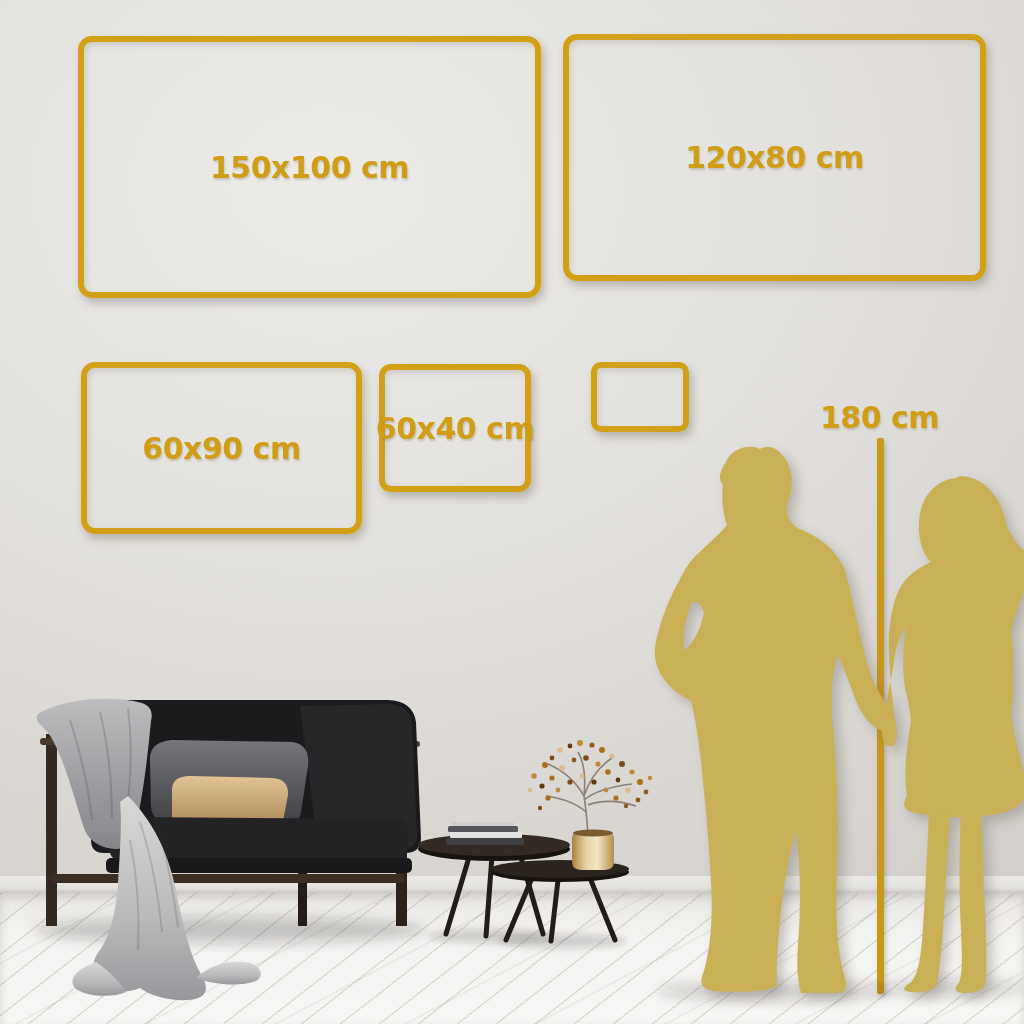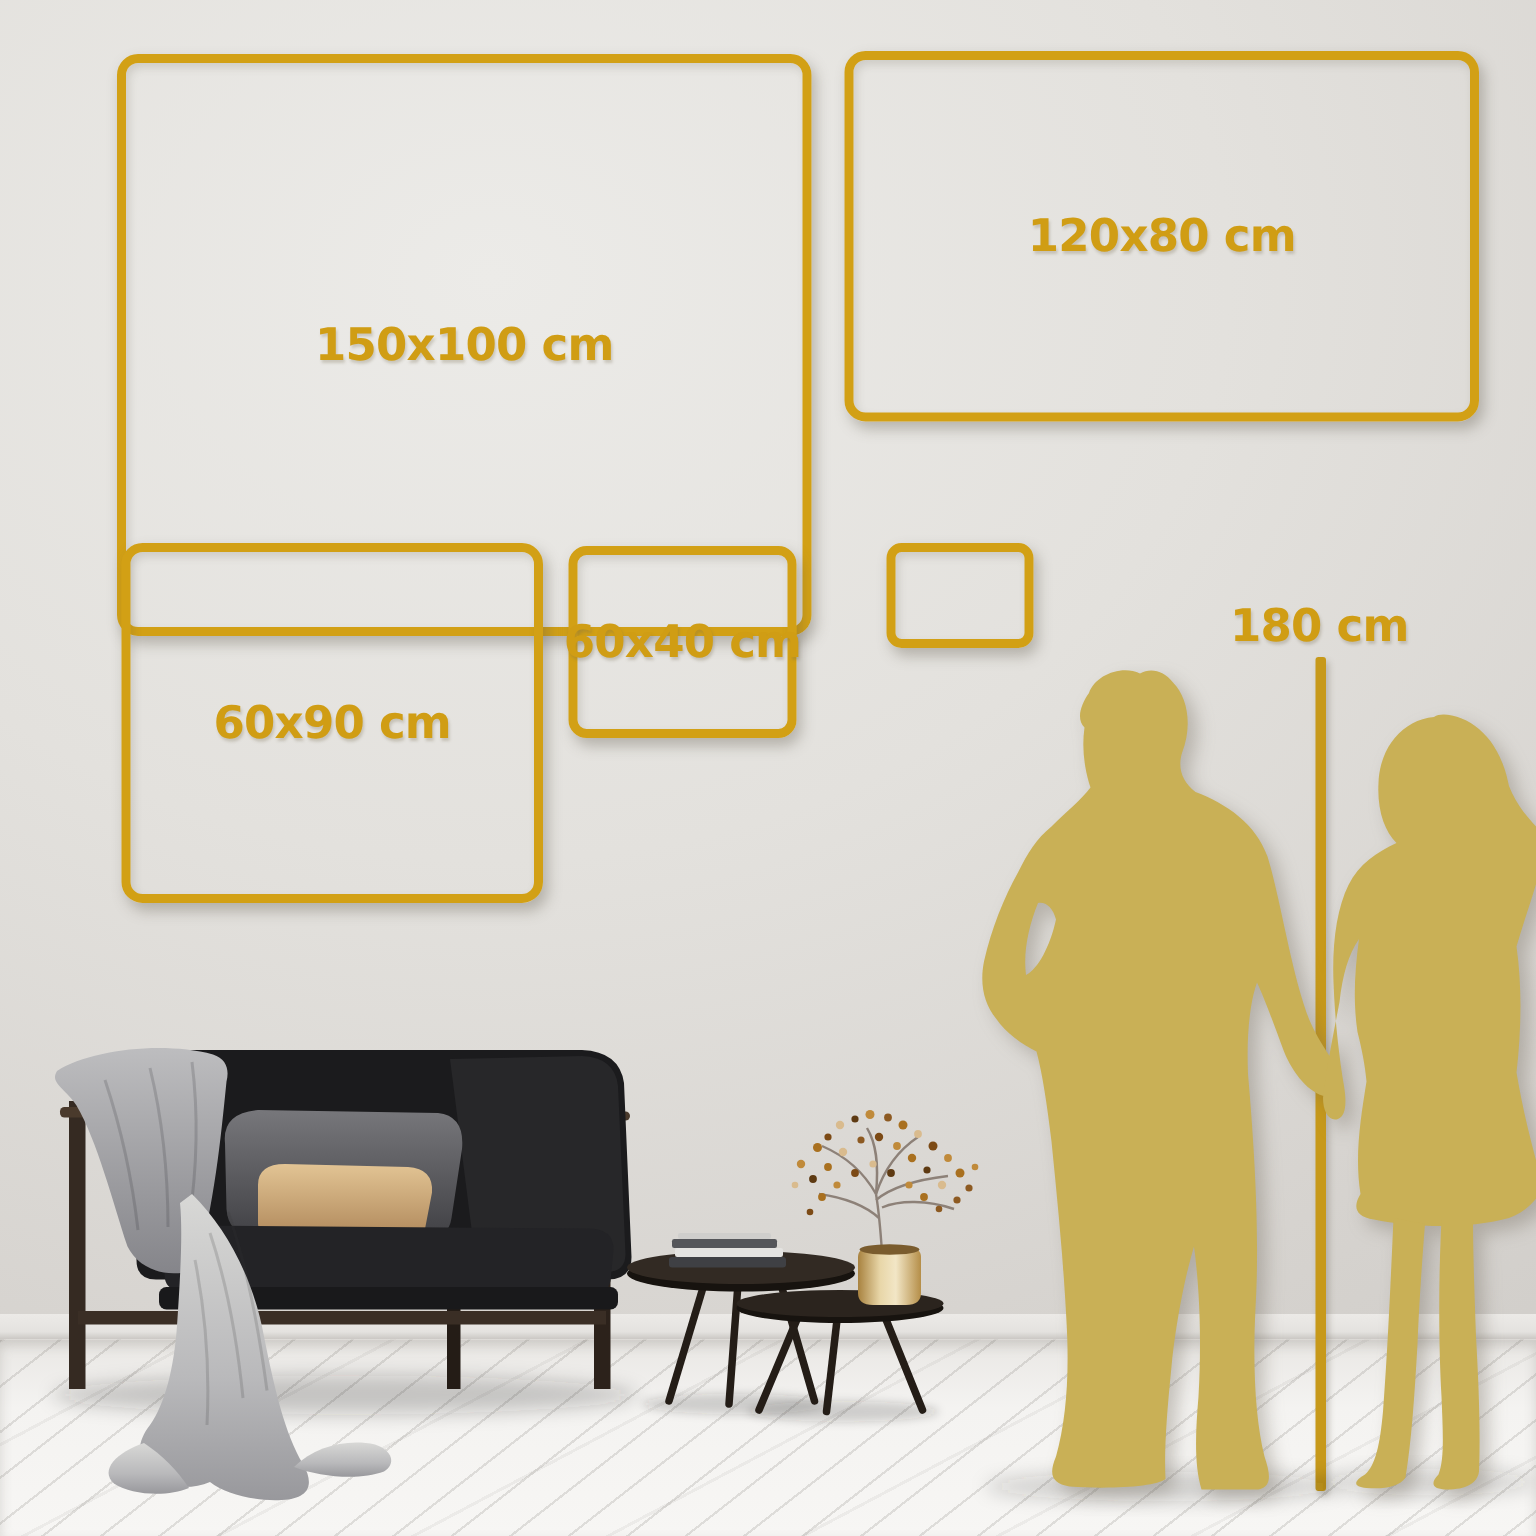--- a/index.html
+++ b/index.html
@@ -28,23 +28,23 @@
     border:6px solid #d2a015;border-radius:14px;
     box-shadow:3px 5px 9px rgba(95,88,74,0.35), inset 2px 3px 6px rgba(95,88,74,0.18);
   }
   .frame .size-label{
     position:absolute;inset:0;display:flex;align-items:center;justify-content:center;
   }
   .gold-text{
     color:#d09d14;font-weight:bold;font-size:30px;letter-spacing:-0.5px;
     text-shadow:1px 2px 2px rgba(120,108,80,0.28);white-space:nowrap;
   }
-  .frame-150{left:78px;top:36px;width:463px;height:388px;}
+  .frame-150{left:78px;top:36px;width:463px;height:262px;}
   .frame-120{left:563px;top:34px;width:423px;height:247px;}
-  .frame-6090{left:81px;top:362px;width:281px;height:240px;padding-left:12px;}
+  .frame-6090{left:81px;top:362px;width:281px;height:172px;padding-left:12px;}
   .frame-6040{left:379px;top:364px;width:152px;height:128px;border-radius:12px;}
   .frame-3020{left:591px;top:362px;width:98px;height:70px;border-radius:10px;border-width:6px;}
   .label-3020{position:absolute;left:588px;top:323px;}
   .height-label{position:absolute;left:820px;top:400px;width:116px;text-align:left;}
   .height-line{
     position:absolute;left:877px;top:438px;width:7px;height:556px;
     background:#c7991a;border-radius:2px;z-index:2;
     box-shadow:2px 3px 4px rgba(95,88,74,0.3);
   }
   .art{position:absolute;left:0;top:0;z-index:3;pointer-events:none;}

